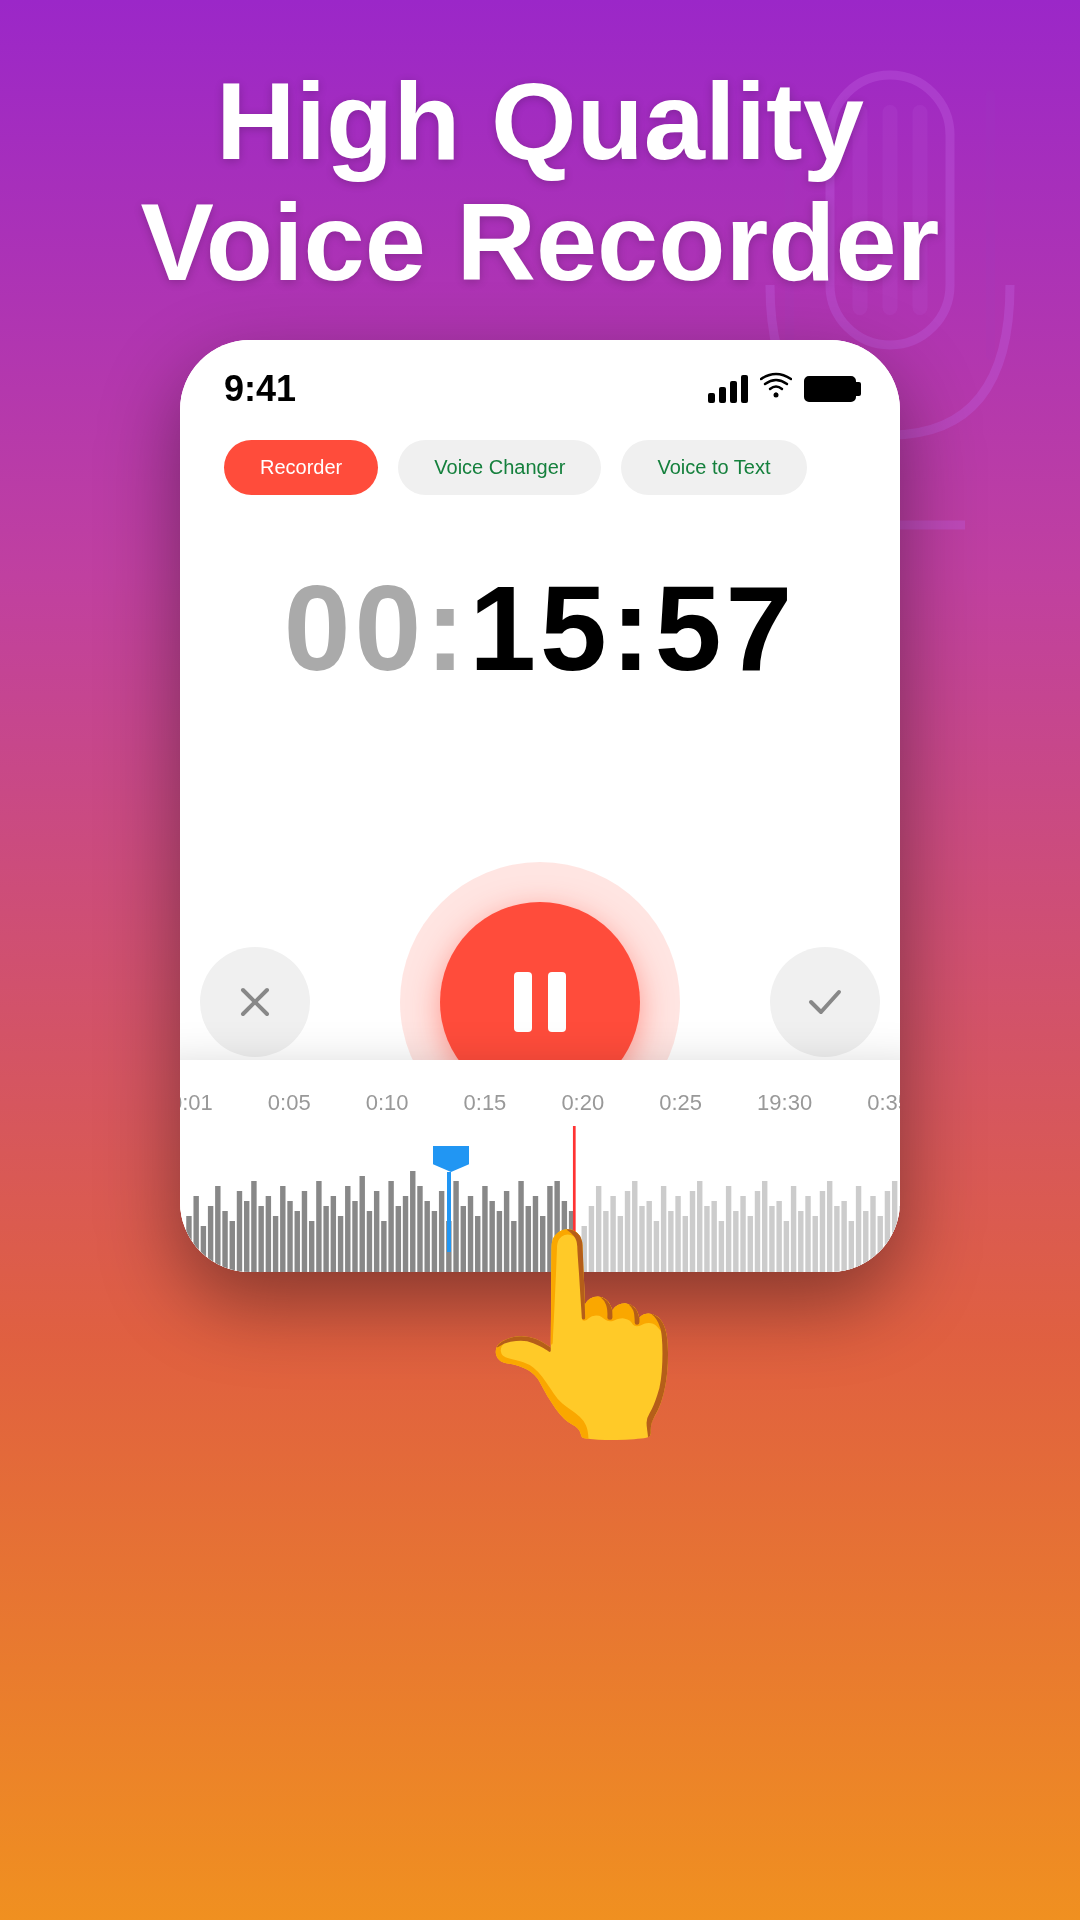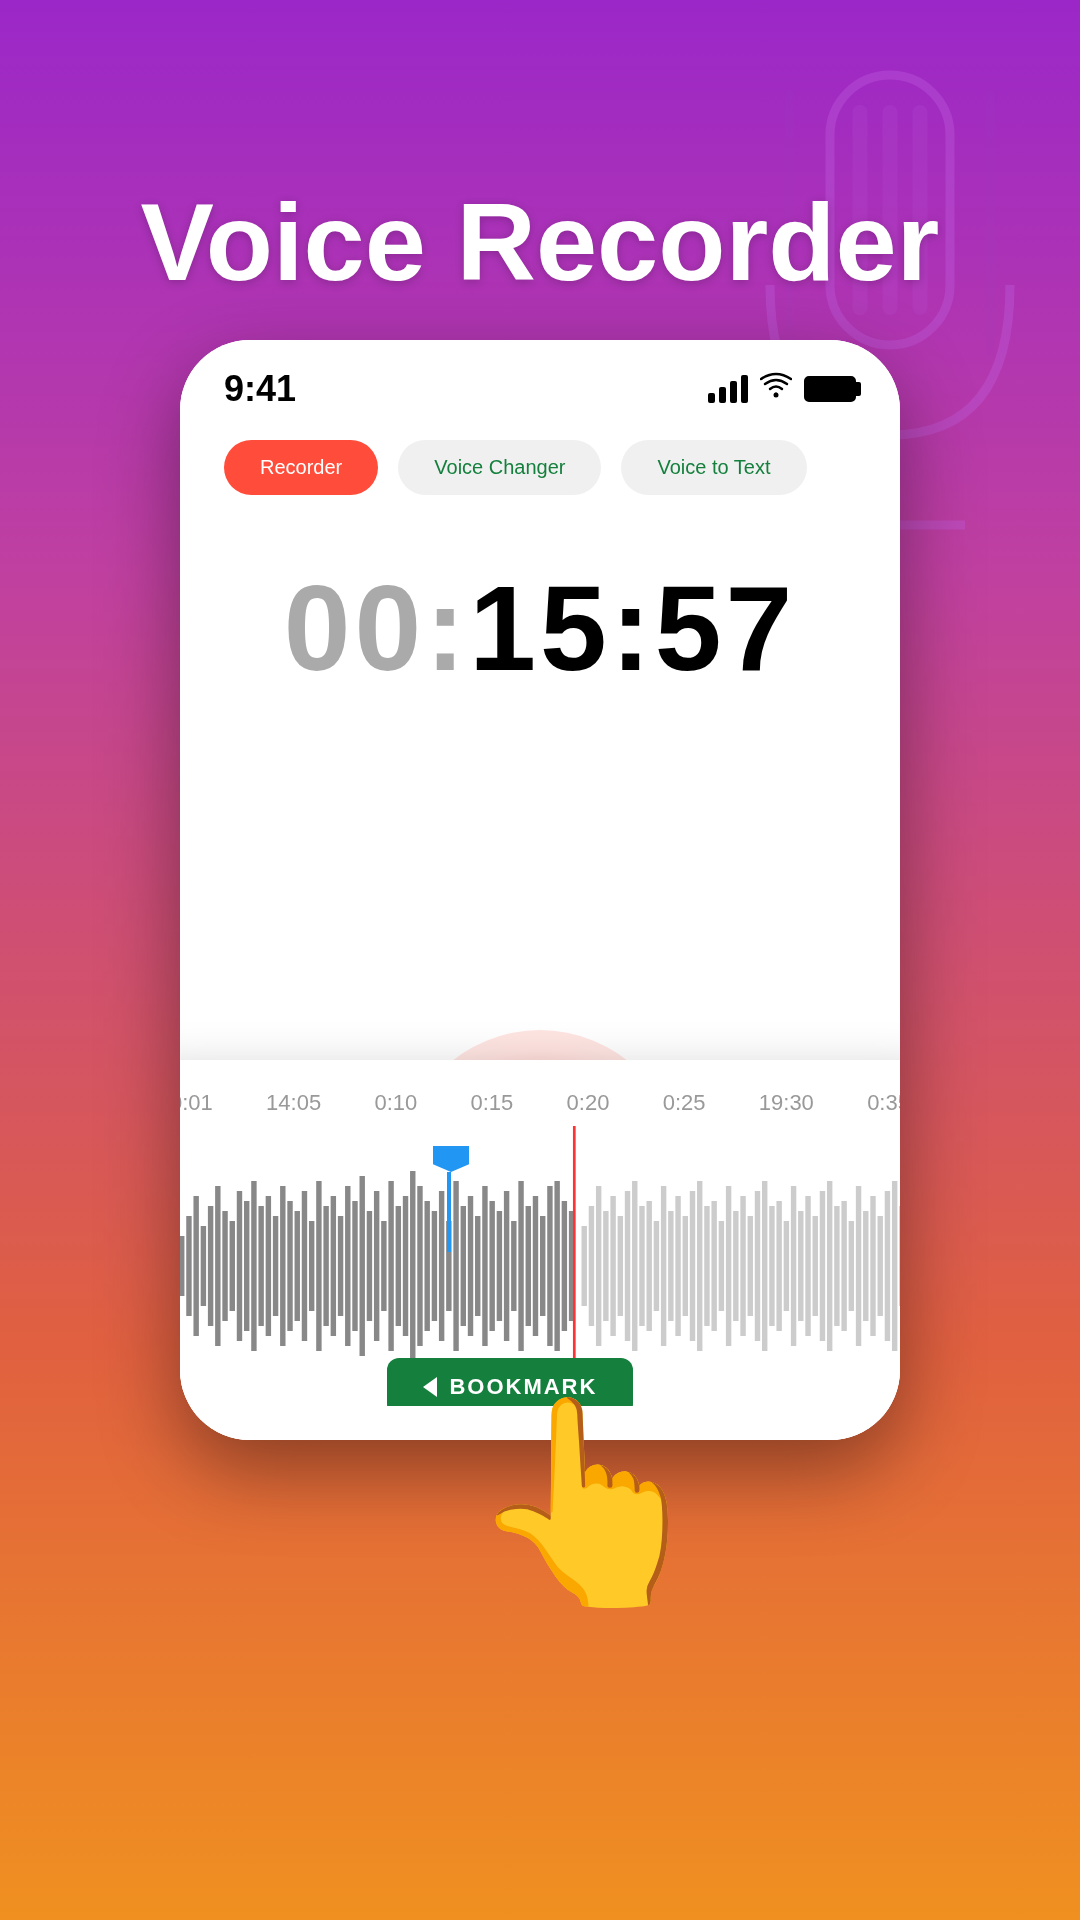--- a/index.html
+++ b/index.html
@@ -54,21 +54,21 @@
     }
 
     .phone-frame {
       background: #ffffff;
       border-radius: 70px;
       box-shadow: 0 30px 80px rgba(0,0,0,0.4);
       overflow: hidden;
       position: relative;
       width: 100%;
       padding-bottom: 0;
-      height: 1100px;
+      height: 932px;
     }
 
     
     .status-bar {
       display: flex;
       justify-content: space-between;
       align-items: center;
       padding: 28px 44px 10px;
       background: #ffffff;
     }
@@ -316,21 +316,21 @@
   <rect x="165" y="30" width="10" height="140" rx="5" fill="#C060E0" opacity="0.4"></rect>
   <path d="M70 150 Q70 250 150 250 Q230 250 230 150" stroke="#C060E0" stroke-width="6" fill="none"></path>
   <line x1="150" y1="250" x2="150" y2="310" stroke="#C060E0" stroke-width="6"></line>
   <line x1="100" y1="310" x2="200" y2="310" stroke="#C060E0" stroke-width="6"></line>
   <rect x="80" y="20" width="6" height="180" rx="3" fill="#A040C0" opacity="0.3"></rect>
   <rect x="214" y="20" width="6" height="180" rx="3" fill="#A040C0" opacity="0.3"></rect>
 </svg>
 
 <div class="header-area">
   <div class="header-title">
-    <br>
+    <span>High Quality</span><br>
     <span>Voice Recorder</span>
   </div>
 </div>
 
 <div class="phone-container">
   <div class="phone-frame">
 
     <div class="status-bar">
       <span class="status-time">9:41</span>
       <div class="status-icons">
@@ -362,21 +362,21 @@
     <div class="timer-area">
       <div class="timer-display">
         <span class="timer-dim">00:</span><span class="timer-bright">15:57</span>
       </div>
     </div>
 
     <div class="waveform-card">
 
       <div class="timeline-labels">
         <span class="timeline-label">0:01</span>
-        <span class="timeline-label">14:05</span>
+        <span class="timeline-label">0:05</span>
         <span class="timeline-label">0:10</span>
         <span class="timeline-label">0:15</span>
         <span class="timeline-label">0:20</span>
         <span class="timeline-label">0:25</span>
         <span class="timeline-label">19:30</span>
         <span class="timeline-label">0:35</span>
       </div>
 
       <div class="waveform-area">
         <svg class="waveform-svg" viewBox="0 0 820 280" preserveAspectRatio="none">

